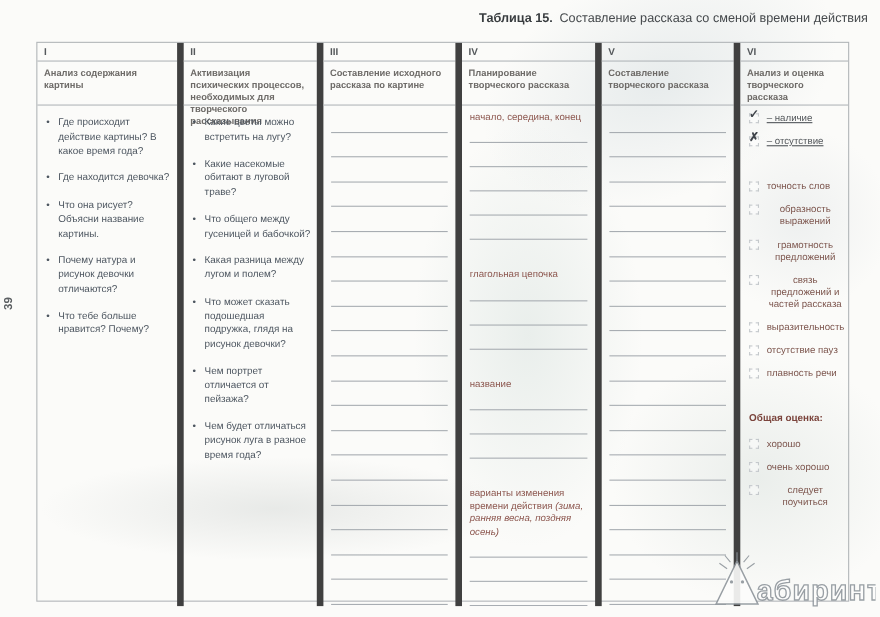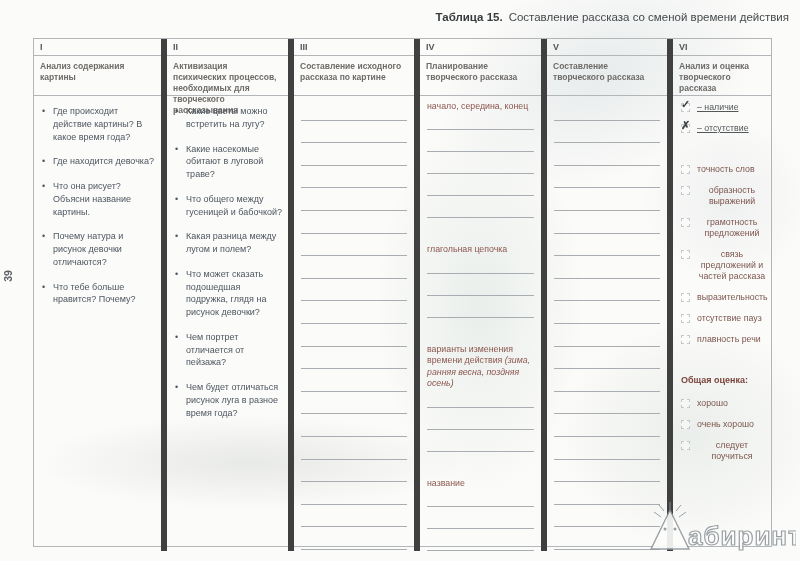--- a/index.html
+++ b/index.html
@@ -179,29 +179,29 @@
           </div>
           <div class="sec">
             <div class="seclabel">глагольная цепочка</div>
             <div class="seclines">
               <div class="wline"></div>
               <div class="wline"></div>
               <div class="wline"></div>
             </div>
           </div>
           <div class="sec">
+            <div class="seclabel">название</div>
+            <div class="seclines">
+              <div class="wline"></div>
+              <div class="wline"></div>
+              <div class="wline"></div>
+            </div>
+          </div>
+          <div class="sec">
             <div class="seclabel">варианты изменения времени действия <i>(зима, ранняя весна, поздняя осень)</i></div>
-            <div class="seclines">
-              <div class="wline"></div>
-              <div class="wline"></div>
-              <div class="wline"></div>
-            </div>
-          </div>
-          <div class="sec">
-            <div class="seclabel">название</div>
             <div class="seclines">
               <div class="wline"></div>
               <div class="wline"></div>
               <div class="wline"></div>
             </div>
           </div>
         </div>
     </div>
 
     <div class="col">

